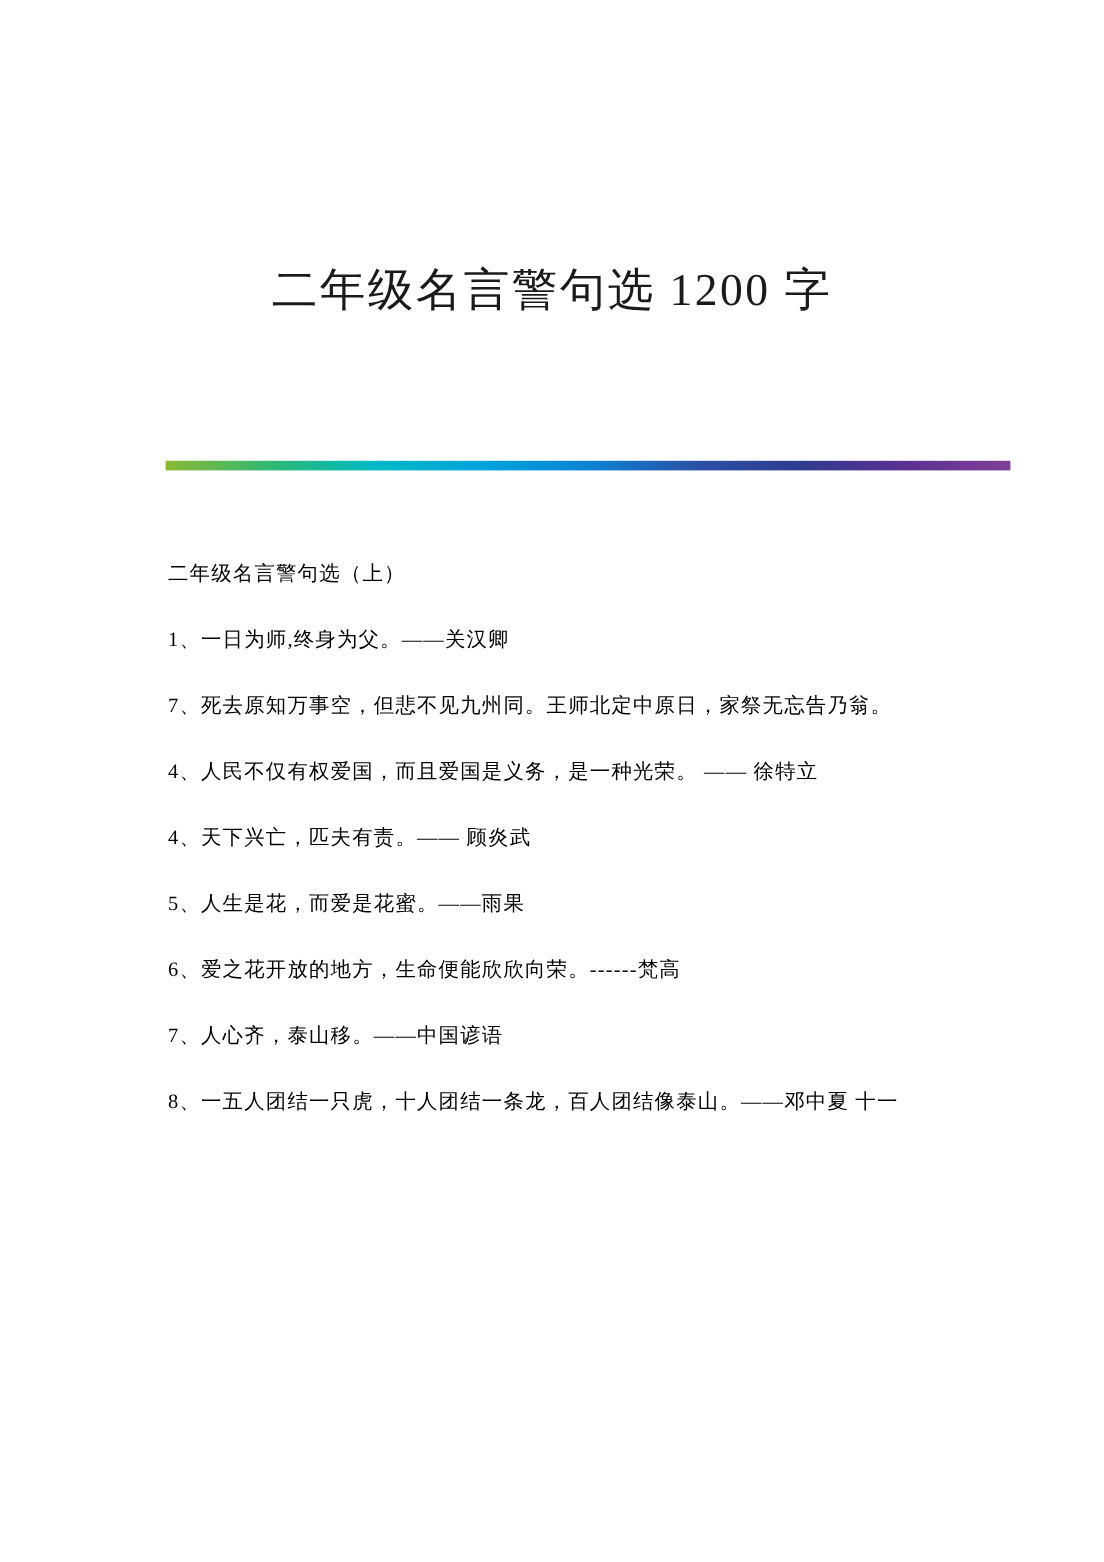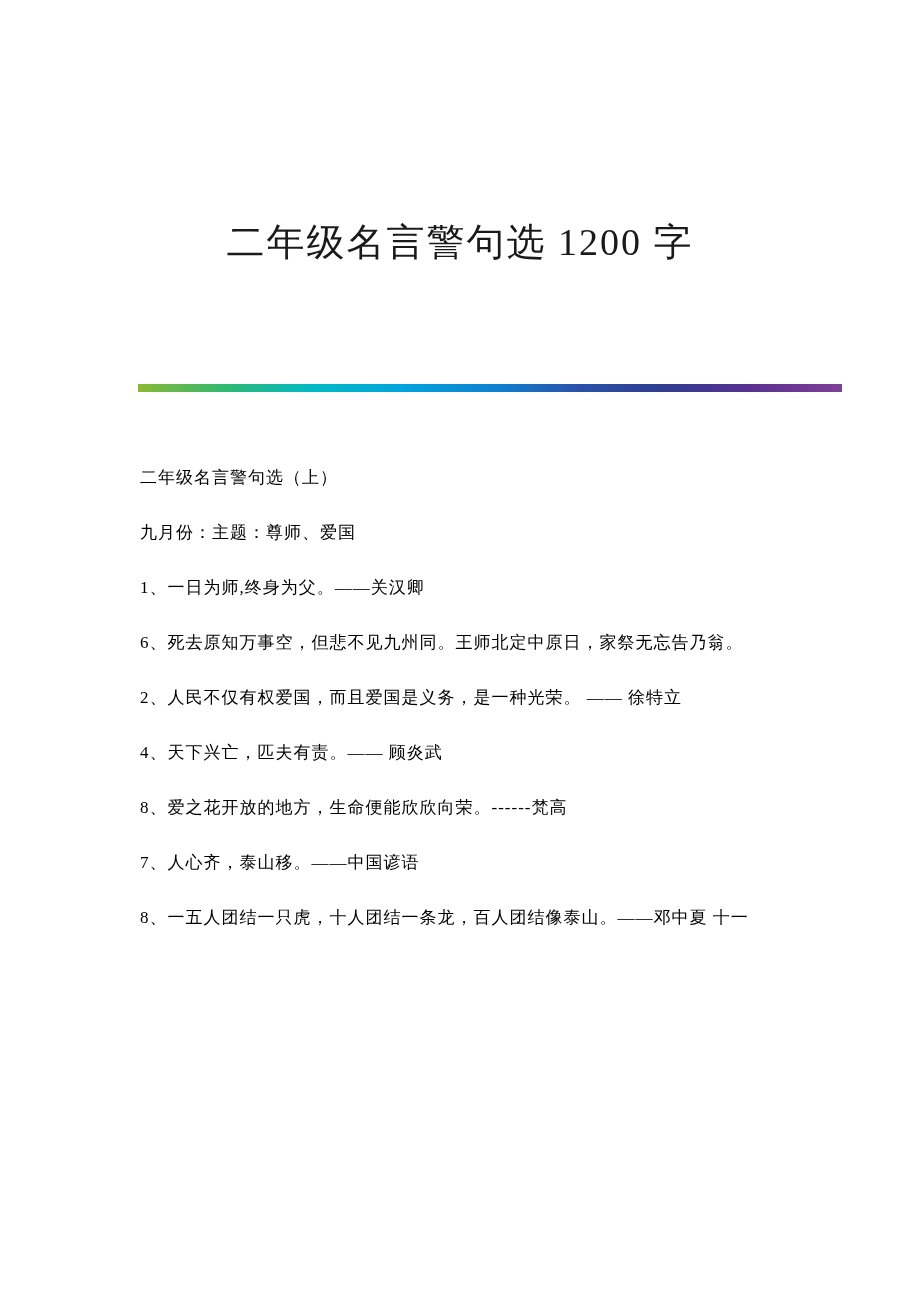--- a/index.html
+++ b/index.html
@@ -56,22 +56,22 @@
 </head>
 <body>
 
 <div class="page">
   <h1 class="doc-title">二年级名言警句选 1200 字</h1>
 
   <div class="gradient-divider" style="background: linear-gradient(to right, rgb(138, 185, 51), rgb(46, 184, 115), rgb(0, 185, 198), rgb(0, 163, 220), rgb(12, 131, 210), rgb(42, 82, 168), rgb(47, 59, 143), rgb(91, 49, 145), rgb(127, 63, 151));"></div>
 
   <div class="doc-body">
       <div class="body-line">二年级名言警句选（上）</div>
-      <div class="body-line">九月份：主题：尊师、爱国</div>
       <div class="body-line">1、一日为师,终身为父。——关汉卿</div>
-      <div class="body-line">6、死去原知万事空，但悲不见九州同。王师北定中原日，家祭无忘告乃翁。</div>
-      <div class="body-line">2、人民不仅有权爱国，而且爱国是义务，是一种光荣。 —— 徐特立</div>
+      <div class="body-line">7、死去原知万事空，但悲不见九州同。王师北定中原日，家祭无忘告乃翁。</div>
+      <div class="body-line">4、人民不仅有权爱国，而且爱国是义务，是一种光荣。 —— 徐特立</div>
       <div class="body-line">4、天下兴亡，匹夫有责。—— 顾炎武</div>
-      <div class="body-line">8、爱之花开放的地方，生命便能欣欣向荣。------梵高</div>
+      <div class="body-line">5、人生是花，而爱是花蜜。——雨果</div>
+      <div class="body-line">6、爱之花开放的地方，生命便能欣欣向荣。------梵高</div>
       <div class="body-line">7、人心齐，泰山移。——中国谚语</div>
       <div class="body-line">8、一五人团结一只虎，十人团结一条龙，百人团结像泰山。——邓中夏 十一</div>
     </div>
 </div>
 
 </body></html>

